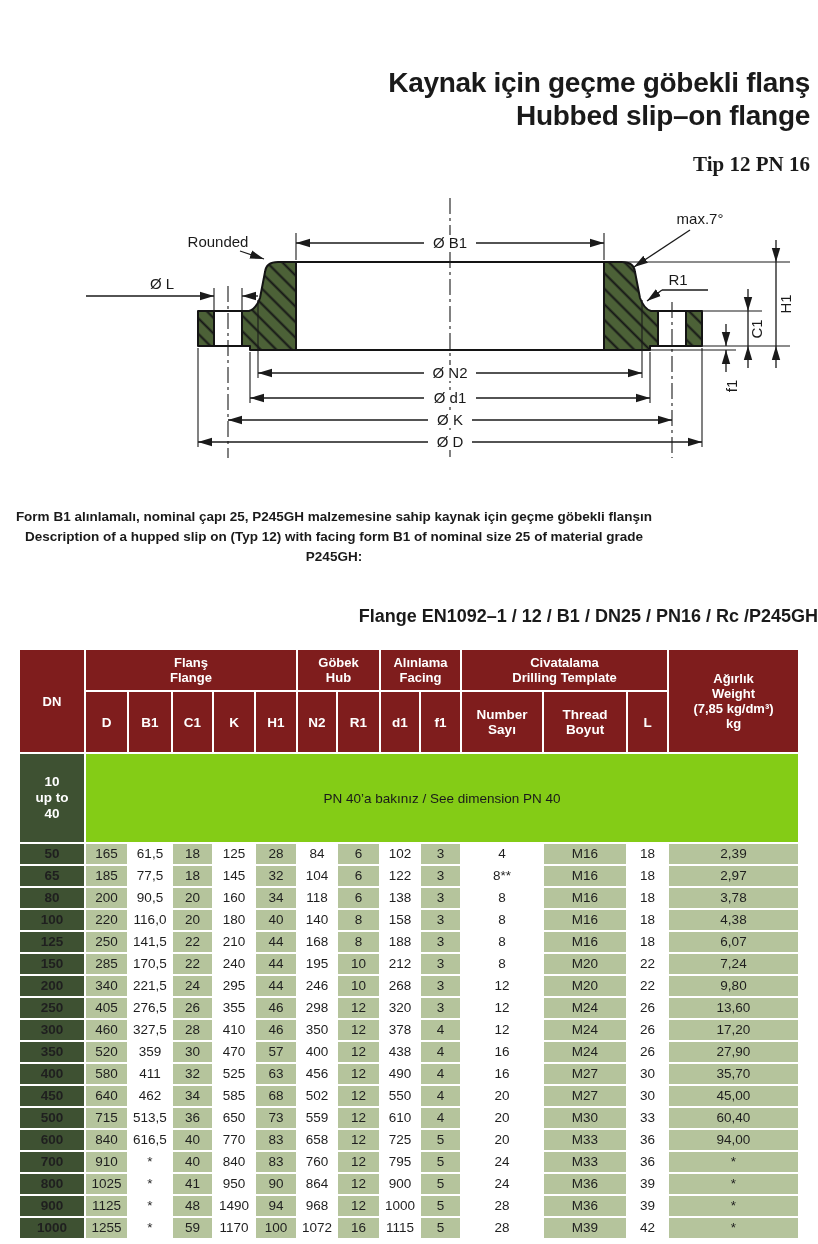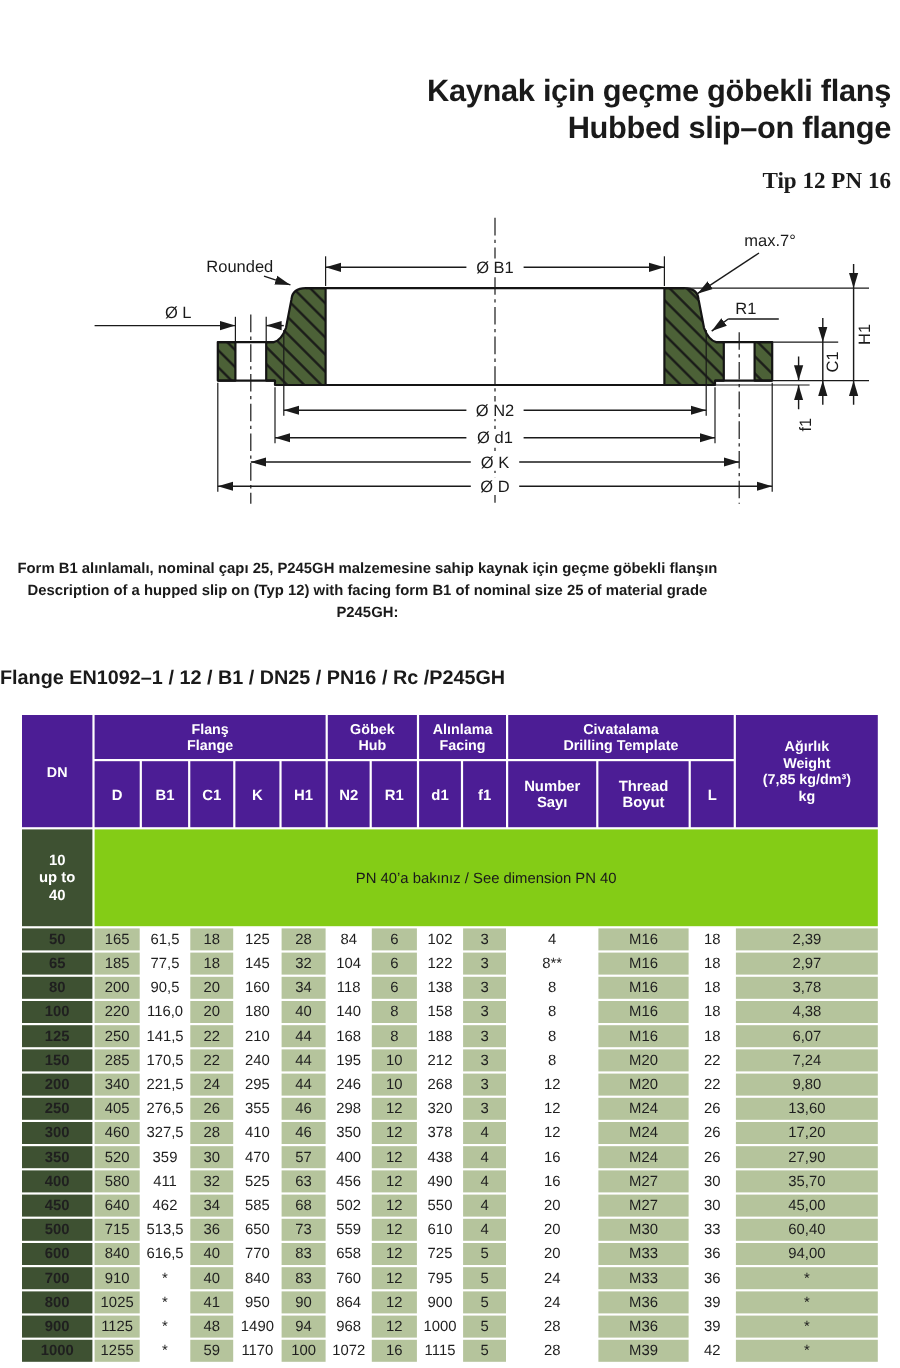--- a/index.html
+++ b/index.html
@@ -12,28 +12,28 @@
   .title-line{font-size:28px;font-weight:bold;line-height:33px;letter-spacing:-0.3px;}
   .type-line{font-size:21px;font-weight:bold;margin-top:20px;font-family:Liberation Serif, serif;}
   .std-line{font-size:17px;font-weight:bold;margin-top:9px;}
   
   .drawing{position:absolute;top:190px;left:0;width:818px;height:295px;}
   .drawing svg{display:block;}
   .dimtext{font-size:15px;fill:#1a1a1a;}
   
   .descblock{position:absolute;top:507px;left:0;width:668px;text-align:center;
     font-size:13.5px;font-weight:bold;line-height:20px;}
-  .designation{position:absolute;top:606px;left:0;width:818px;text-align:left;
+  .designation{position:absolute;top:606px;left:0;width:818px;text-align:right;
     font-size:18px;font-weight:bold;}
   
   .spec-table{position:absolute;top:648px;left:18px;width:782px;
     border-collapse:separate;border-spacing:2px;table-layout:fixed;}
   .spec-table th,.spec-table td{padding:0;text-align:center;vertical-align:middle;
     white-space:pre-line;overflow:hidden;}
-  .hd{background:#4c1d95;color:#ffffff;font-weight:bold;font-size:13px;line-height:15px;}
+  .hd{background:#7f1d1d;color:#ffffff;font-weight:bold;font-size:13px;line-height:15px;}
   .group-row th{height:40px;}
   .sub-row th{height:60px;font-size:13.5px;}
   .dn-cell{background:#3e5132;color:#ffffff;font-weight:bold;font-size:13.5px;line-height:16px;}
   .note-cell{background:#84cc16;font-size:13.5px;}
   .special-row td, .special-row th{height:88px;}
   .data-row td{height:20px;font-size:13.5px;line-height:20px;color:#1f1f1f;}
   .shaded{background:#b5c49c;}
   .plain{background:#ffffff;}
 </style>
 </head>

